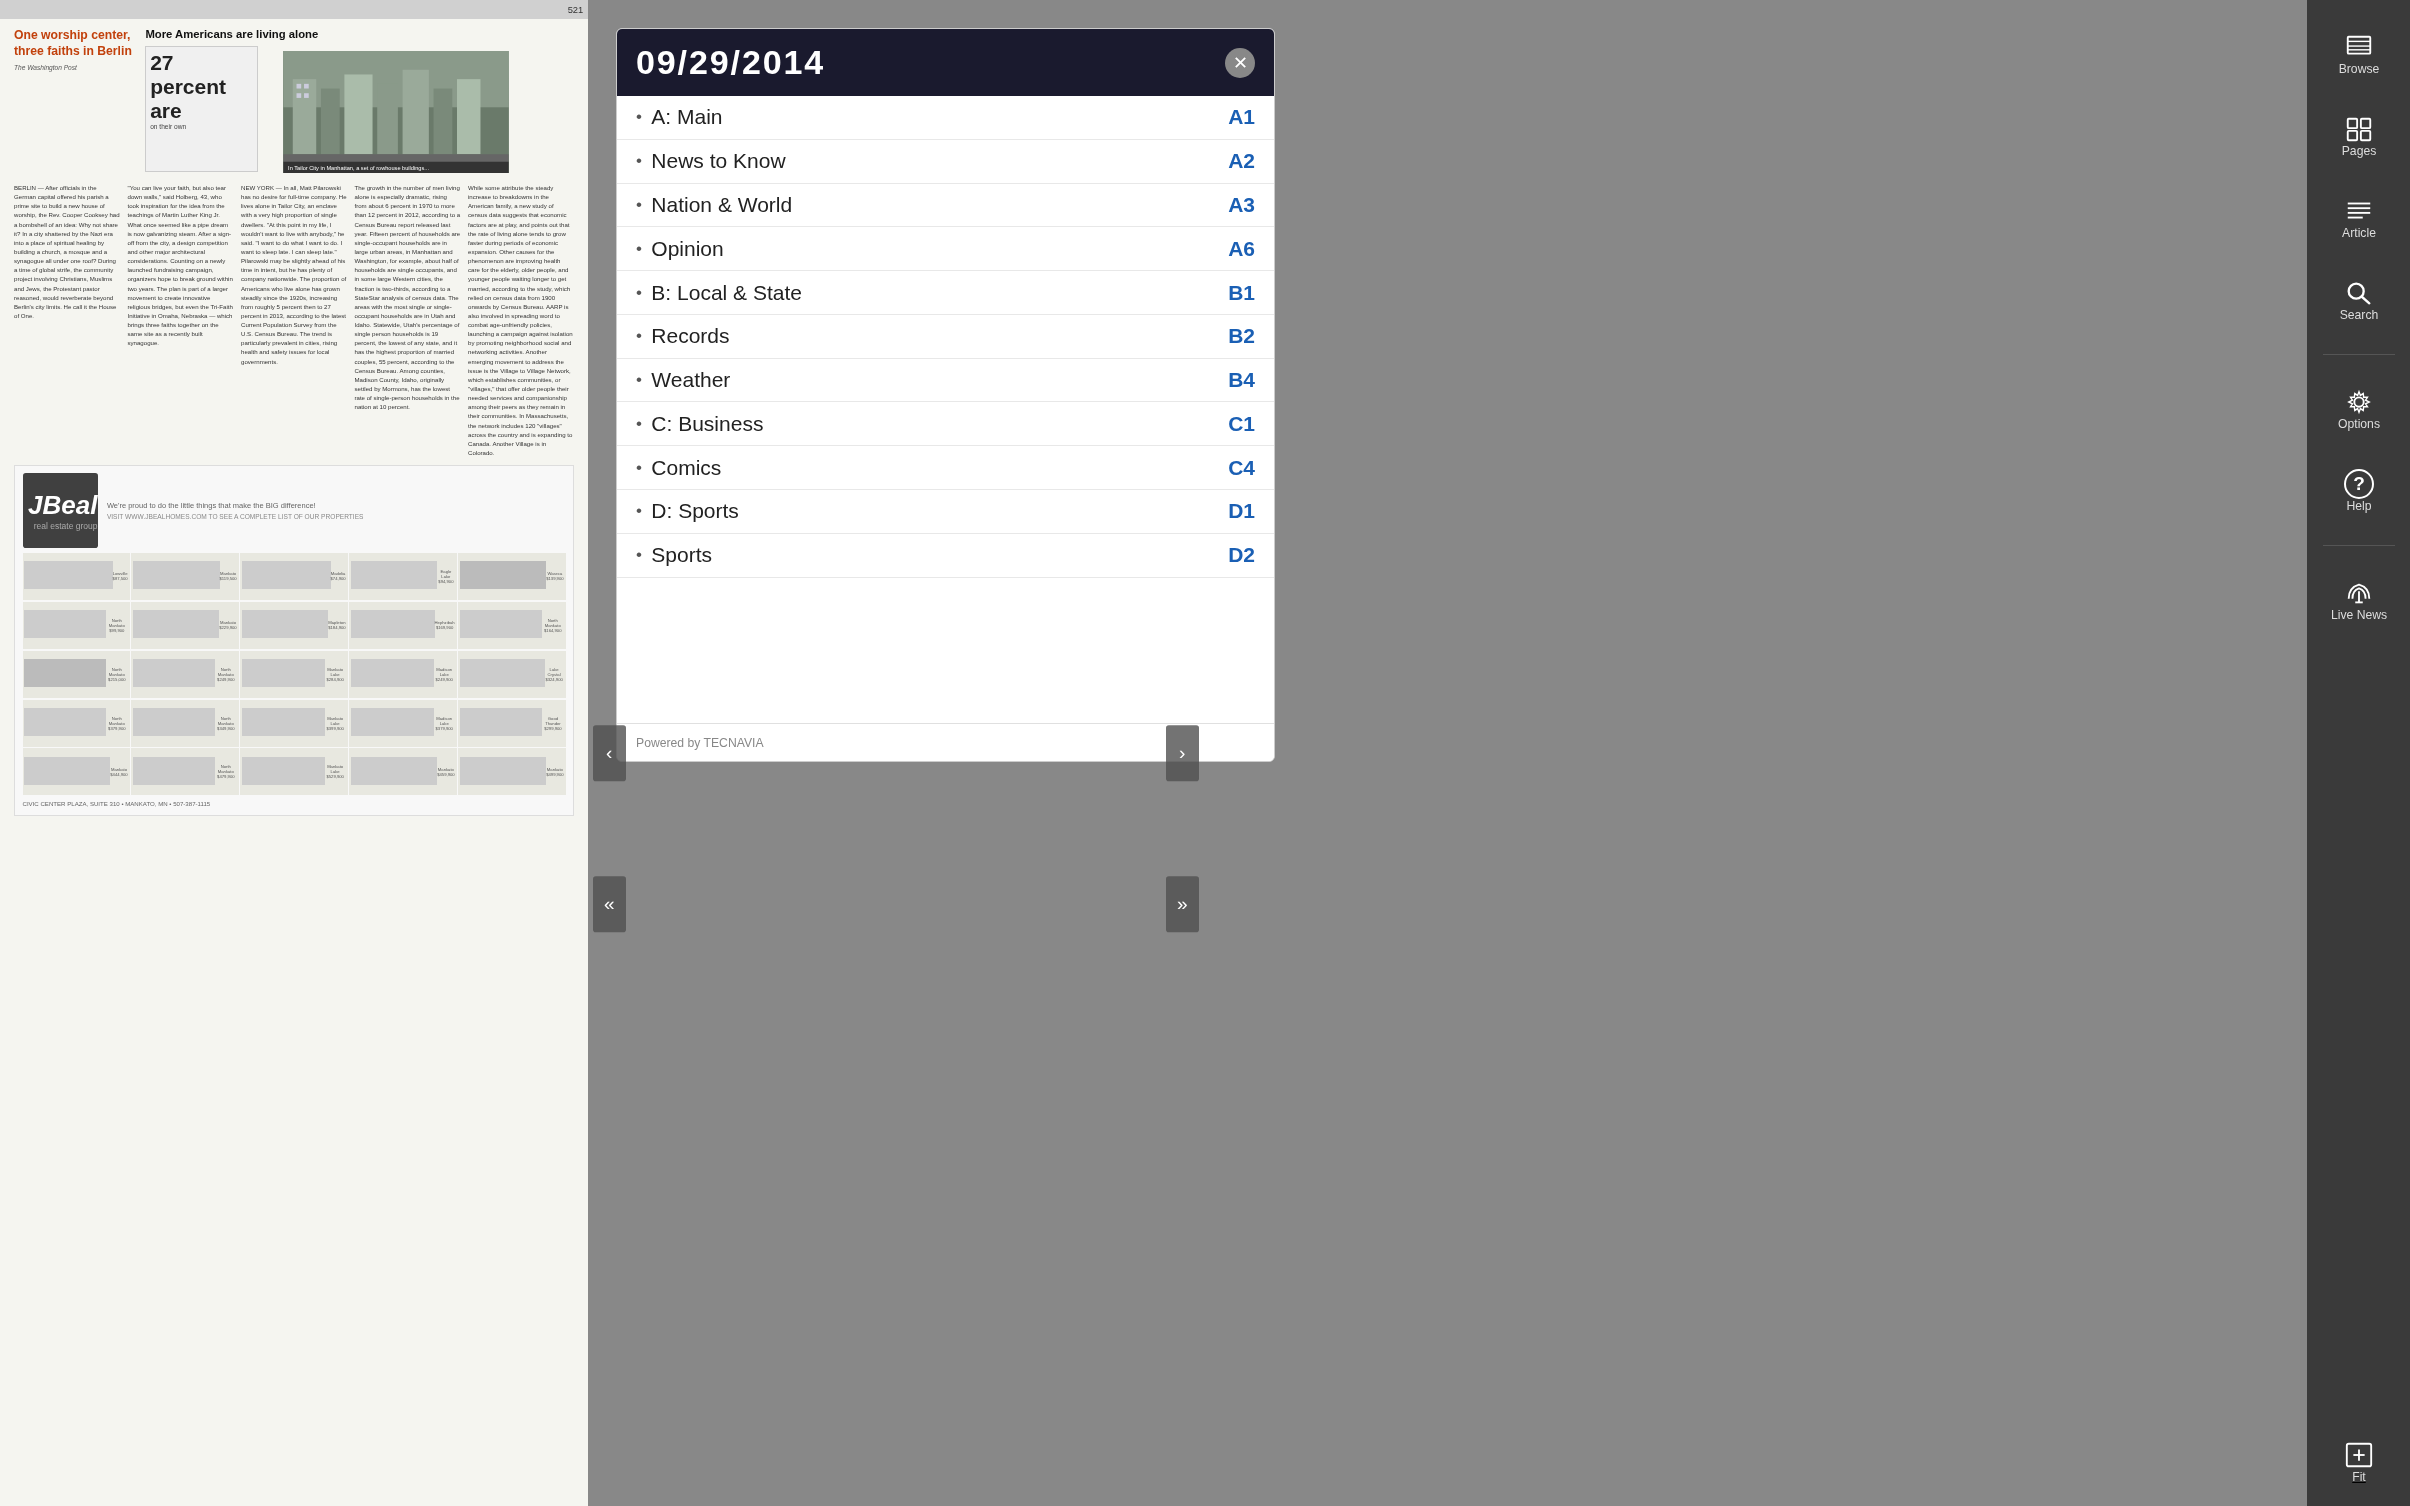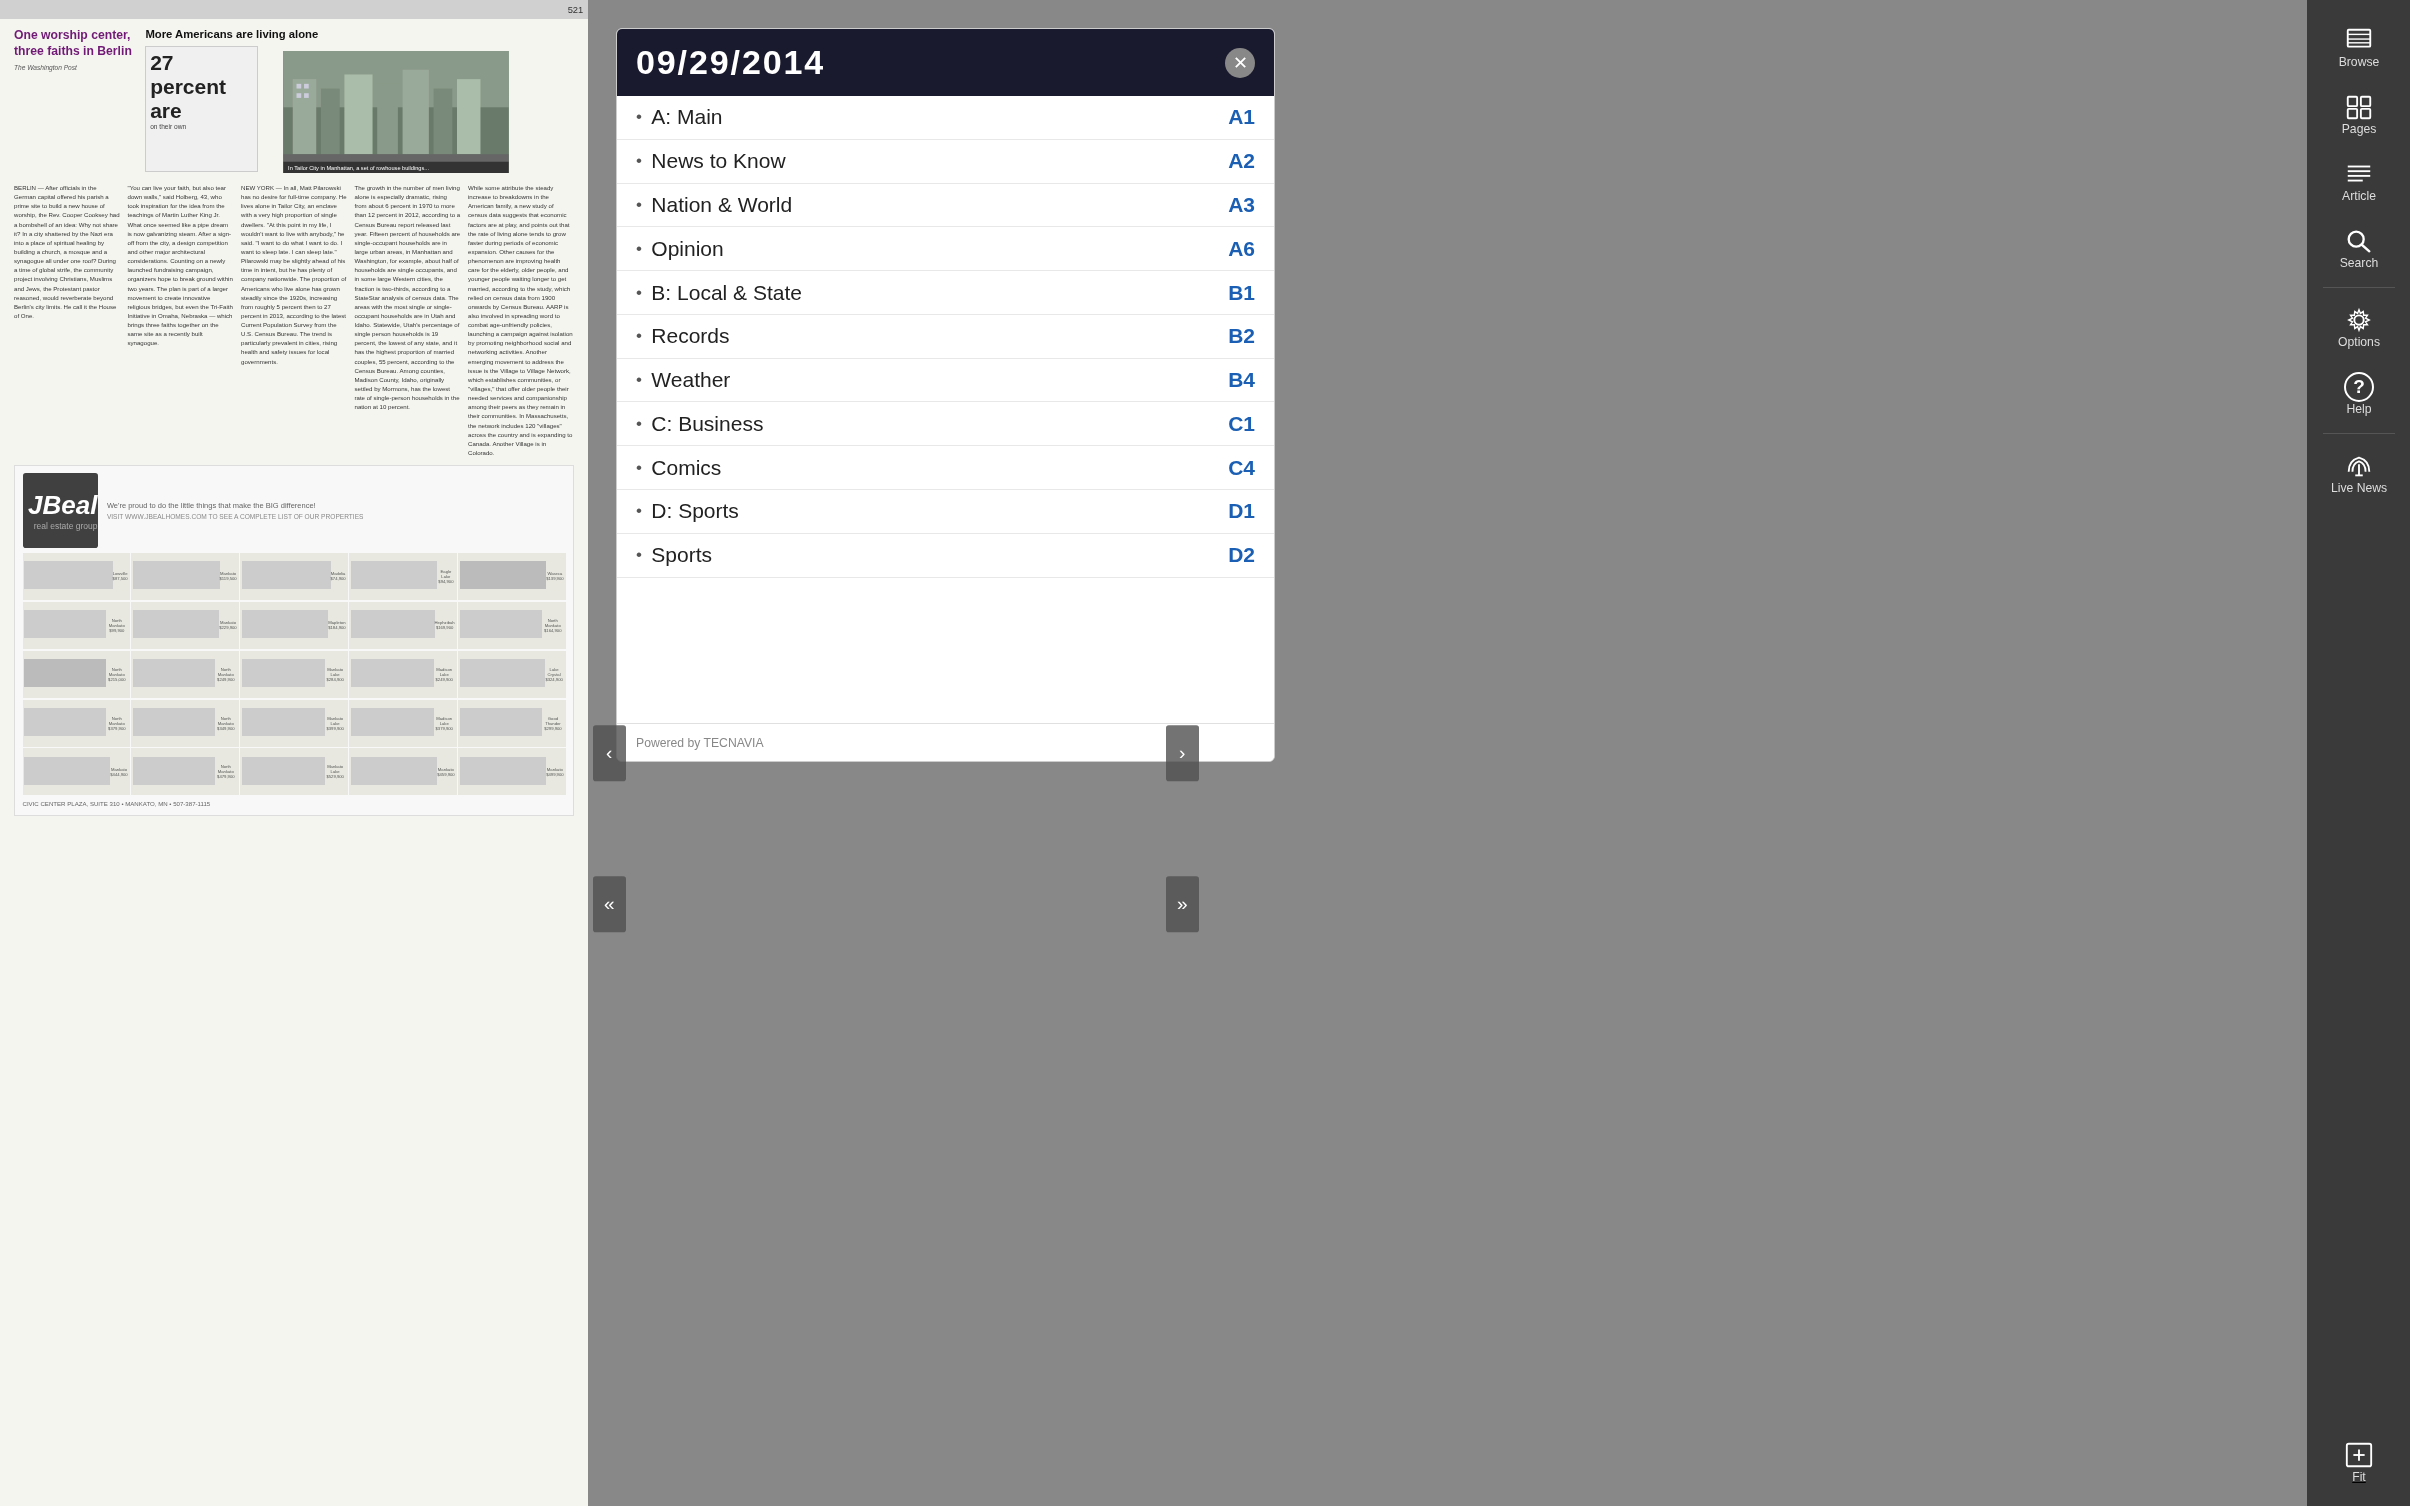--- a/index.html
+++ b/index.html
@@ -49,21 +49,21 @@
       padding: 9.4px 14px;
       font-size: 6.6px;
       color: #222;
     }
 
     .newspaper-headline-main {
       font-size: 12.2px;
       font-weight: bold;
       line-height: 1.3;
       margin-bottom: 3.8px;
-      color: #701a75;
+      color: #c2410c;
     }
 
     .newspaper-headline-sub {
       font-size: 11.3px;
       font-weight: bold;
       color: #111;
       margin-bottom: 5.6px;
     }
 
     .newspaper-source {
@@ -249,22 +249,22 @@
 
     
     #right-toolbar {
       width: 104px;
       height: 1507px;
       background: #3a3a3a;
       flex-shrink: 0;
       display: flex;
       flex-direction: column;
       align-items: center;
-      padding-top: 16px;
-      gap: 4px;
+      padding-top: 23px;
+      gap: 19px;
     }
 
     .toolbar-btn {
       width: 85px;
       display: flex;
       flex-direction: column;
       align-items: center;
       padding: 9.4px 4.7px;
       cursor: pointer;
       border-radius: 5.6px;

